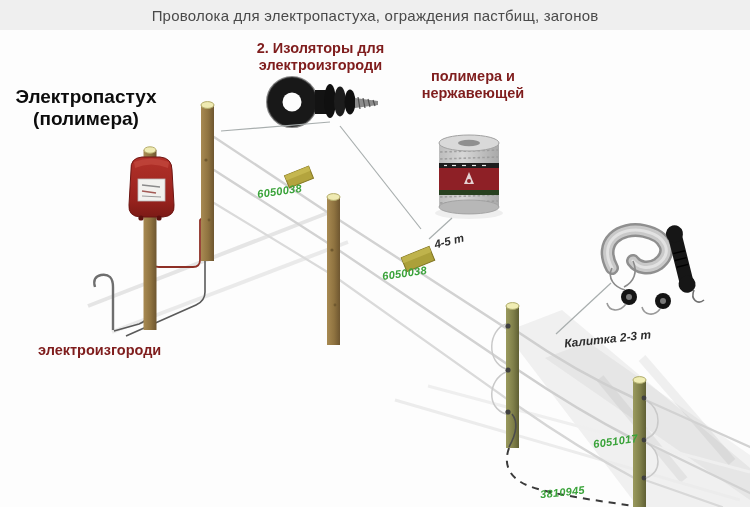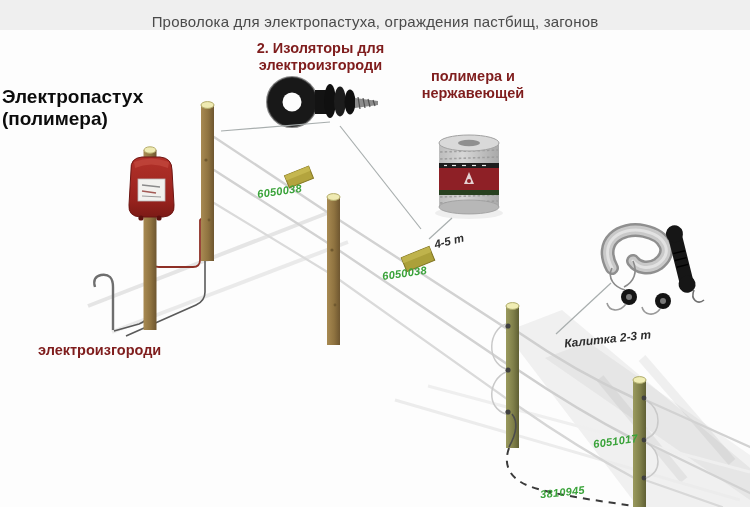--- a/index.html
+++ b/index.html
@@ -1,24 +1,24 @@
 <!DOCTYPE html>
 <html><head>
 <meta charset="utf-8">
 <style>
   html,body{margin:0;padding:0;}
   body{font-family:"Liberation Sans",sans-serif;background:#ffffff;}
   .stage{position:relative;width:750px;height:507px;background:#fdfdfd;overflow:hidden;}
   .titlebar{position:absolute;left:0;top:0;width:750px;height:30px;background:#efefef;
-    display:flex;align-items:flex-end;justify-content:center;}
+    display:flex;align-items:center;justify-content:center;}
   .titlebar .t{font-size:15px;font-weight:500;color:#4a4a4a;letter-spacing:.2px;}
   .svgwrap{position:absolute;left:0;top:0;width:750px;height:507px;}
   .lab{position:absolute;color:#7f1d1d;font-weight:700;font-size:14.5px;line-height:1.18;}
   .lab.center{text-align:center;}
-  .energizer-lab{position:absolute;left:2px;top:86px;width:168px;
+  .energizer-lab{position:absolute;left:2px;top:86px;width:168px;text-align:center;
     font-size:19px;font-weight:700;color:#0c0c0c;line-height:1.18;}
   .pn{position:absolute;font-size:11px;font-weight:700;font-style:italic;color:#3aa33a;
     letter-spacing:.3px;white-space:nowrap;}
   .dim{position:absolute;font-style:italic;color:#2d2d2d;white-space:nowrap;}
   span.blk{display:block;}
 </style>
 </head>
 <body>
 
 <div class="stage">

